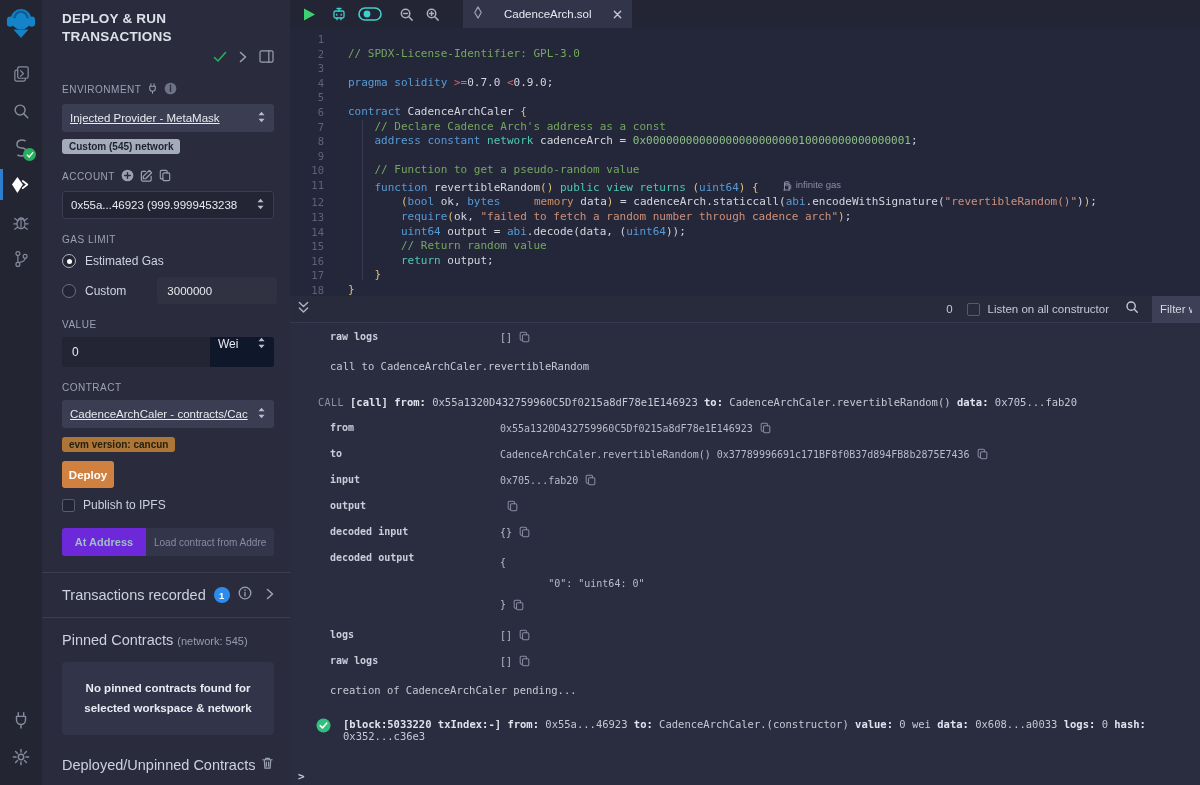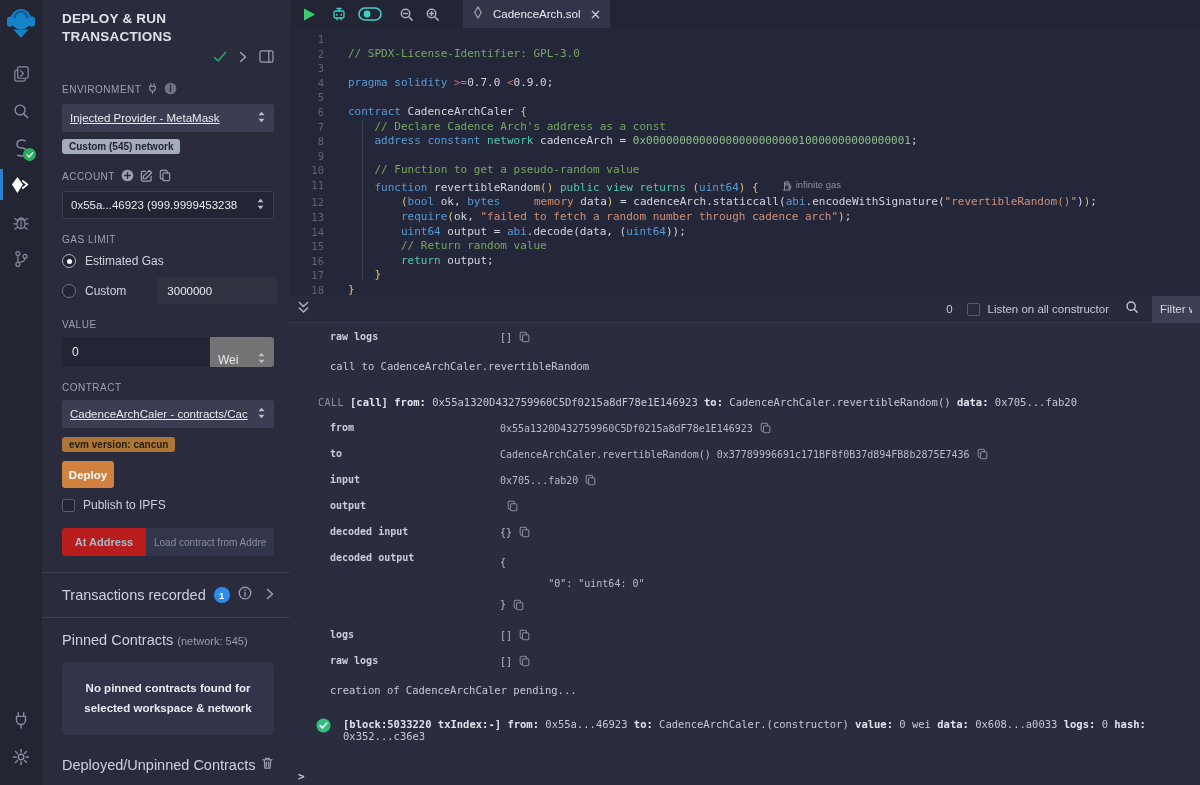--- a/index.html
+++ b/index.html
@@ -26,48 +26,48 @@
   .sel-dark { background:#242534; border:1px solid #3b3d52; }
   .sel-text { flex:1; white-space:nowrap; overflow:hidden; }
   .pill { display:inline-block; background:#a4abbb; color:#1f212d; font-size:10px; font-weight:bold; padding:2px 7px; border-radius:3px; margin-top:7px; }
   .radio-row { display:flex; align-items:center; gap:9px; margin-top:9px; font-size:12px; color:#cfd4de; }
   .radio { width:14px; height:14px; border-radius:50%; border:1.5px solid #aeb4c2; background:#242534; position:relative; flex:none; cursor:pointer; }
   .radio.off { border-color:#6a7084; }
   .radio.on::after { content:''; position:absolute; left:3.5px; top:3.5px; width:5px; height:5px; border-radius:50%; background:#ffffff; }
   .gas-input { margin-left:22px; flex:1; height:27px; background:#303241; border:none; border-radius:3px; color:#e8eaef; font-size:11.5px; padding:0 10px; width:120px; }
   .value-row { display:flex; margin-top:7px; height:30px; }
   .value-input { flex:1; background:#242534; border:none; border-radius:3px 0 0 3px; color:#e8eaef; font-size:12px; padding:0 10px; min-width:0; }
-  .unit-box { width:64px; background:#737373; border-radius:0 3px 3px 0; display:flex; align-items:flex-end; padding:0 8px; font-size:12px; color:#e8eaef; cursor:pointer; }
+  .unit-box { width:64px; background:#0f172a; border-radius:0 3px 3px 0; display:flex; align-items:flex-start; padding:0 8px; font-size:12px; color:#e8eaef; cursor:pointer; }
   .badge-evm { display:inline-block; background:#ad7636; color:#26200f; font-size:10px; font-weight:bold; padding:2px 7px; border-radius:3px; margin-top:9px; }
   .btn-deploy { display:block; margin-top:9px; width:52px; height:27px; background:#d0803f; color:#fff; font-weight:bold; font-size:11.5px; border:none; border-radius:3px; cursor:pointer; font-family:inherit; }
   .chk-row { display:flex; align-items:center; gap:8px; margin-top:10px; font-size:12px; color:#ccd1db; }
   .chk { width:13px; height:13px; background:#242534; border:1px solid #565b6e; border-radius:2px; cursor:pointer; flex:none; }
   .ataddr-row { display:flex; margin-top:16px; height:28px; }
-  .btn-ataddr { width:84px; background:#b91c1c; color:#9fbecb; border:none; border-radius:3px 0 0 3px; font-size:11px; font-weight:bold; cursor:pointer; font-family:inherit; }
+  .btn-ataddr { width:84px; background:#6d28d9; color:#9fbecb; border:none; border-radius:3px 0 0 3px; font-size:11px; font-weight:bold; cursor:pointer; font-family:inherit; }
   .ataddr-input { flex:1; background:#33354a; border:none; border-radius:0 3px 3px 0; color:#e8eaef; font-size:10px; padding:0 8px; min-width:0; }
   .ataddr-input::placeholder { color:#878da0; }
   .divider { height:1px; background:#3b3e50; margin:16px -16px 0 -20px; }
   .txrec-row { display:flex; align-items:center; gap:8px; padding:13px 0; }
   .txrec-label { font-size:14.5px; color:#ccd1dc; }
   .badge-count { width:16px; height:16px; border-radius:50%; background:#2d8ceb; color:#fff; font-size:9.5px; font-weight:bold; display:flex; align-items:center; justify-content:center; }
   .pinned-title { margin-top:14px; font-size:14.5px; color:#ccd1dc; }
   .pinned-net { font-size:11px; color:#969cad; }
   .empty-box { margin-top:14px; background:#32344a; border-radius:4px; padding:17px 14px; text-align:center; font-size:11.5px; font-weight:bold; color:#e8ebf1; line-height:1.7; }
   .deployed-row { display:flex; align-items:center; margin-top:21px; }
   .deployed-title { font-size:14.5px; color:#ccd1dc; }
   .contract-card { margin:14px -16px 0 -20px; background:#2e3044; padding:10px 16px 20px 20px; height:120px; }
   .card-head { display:flex; align-items:center; gap:7px; color:#b9bfcc; }
   .card-name { font-size:10px; font-weight:bold; letter-spacing:.3px; color:#c6ccd8; white-space:nowrap; overflow:hidden; flex:1; }
   .card-icons { display:flex; gap:11px; align-items:center; color:#c0c5d2; }
 
   
   .main { flex:1; display:flex; flex-direction:column; min-width:0; }
   .editor-toolbar { height:28px; background:#232434; display:flex; align-items:center; padding-left:12px; flex:none; }
   .tb-icon { display:flex; align-items:center; justify-content:center; cursor:pointer; margin-right:11px; }
-  .tab { height:28px; background:#32344a; display:flex; align-items:center; gap:10px; padding:0 10px; margin-left:12px; cursor:pointer; }
+  .tab { height:28px; background:#32344a; display:flex; align-items:center; gap:21px; padding:0 10px; margin-left:12px; cursor:pointer; }
   .tab-label { font-size:11.5px; color:#e8eaf0; }
 
   .editor { height:268px; position:relative; background:#24263a; font-family:"DejaVu Sans Mono",monospace; font-size:11px; line-height:14.6px; padding-top:4px; flex:none; overflow:hidden; }
   .code-line { display:flex; white-space:pre; }
   .gutter { width:44px; text-align:right; padding-right:10px; color:#5e6478; font-size:10.5px; flex:none; user-select:none; }
   .code-text { padding-left:14px; }
   .indent-guide { position:absolute; left:72px; top:92px; height:160px; width:1px; background:#3a3d52; }
   .tok-c{color:#75a85e;} .tok-k{color:#569cd6;} .tok-t{color:#4ec9b0;} .tok-d{color:#d4d6dd;}
   .tok-s{color:#ce9178;} .tok-m{color:#cf9066;margin-left:27px;} .tok-num{color:#8cc285;} .tok-p{color:#e2c06c;} .tok-o{color:#d16969;}
   .gas-widget { display:inline-flex; align-items:center; gap:4px; margin-left:24px; color:#8a90a3; font-family:"Liberation Sans",sans-serif; font-size:9.5px; }

